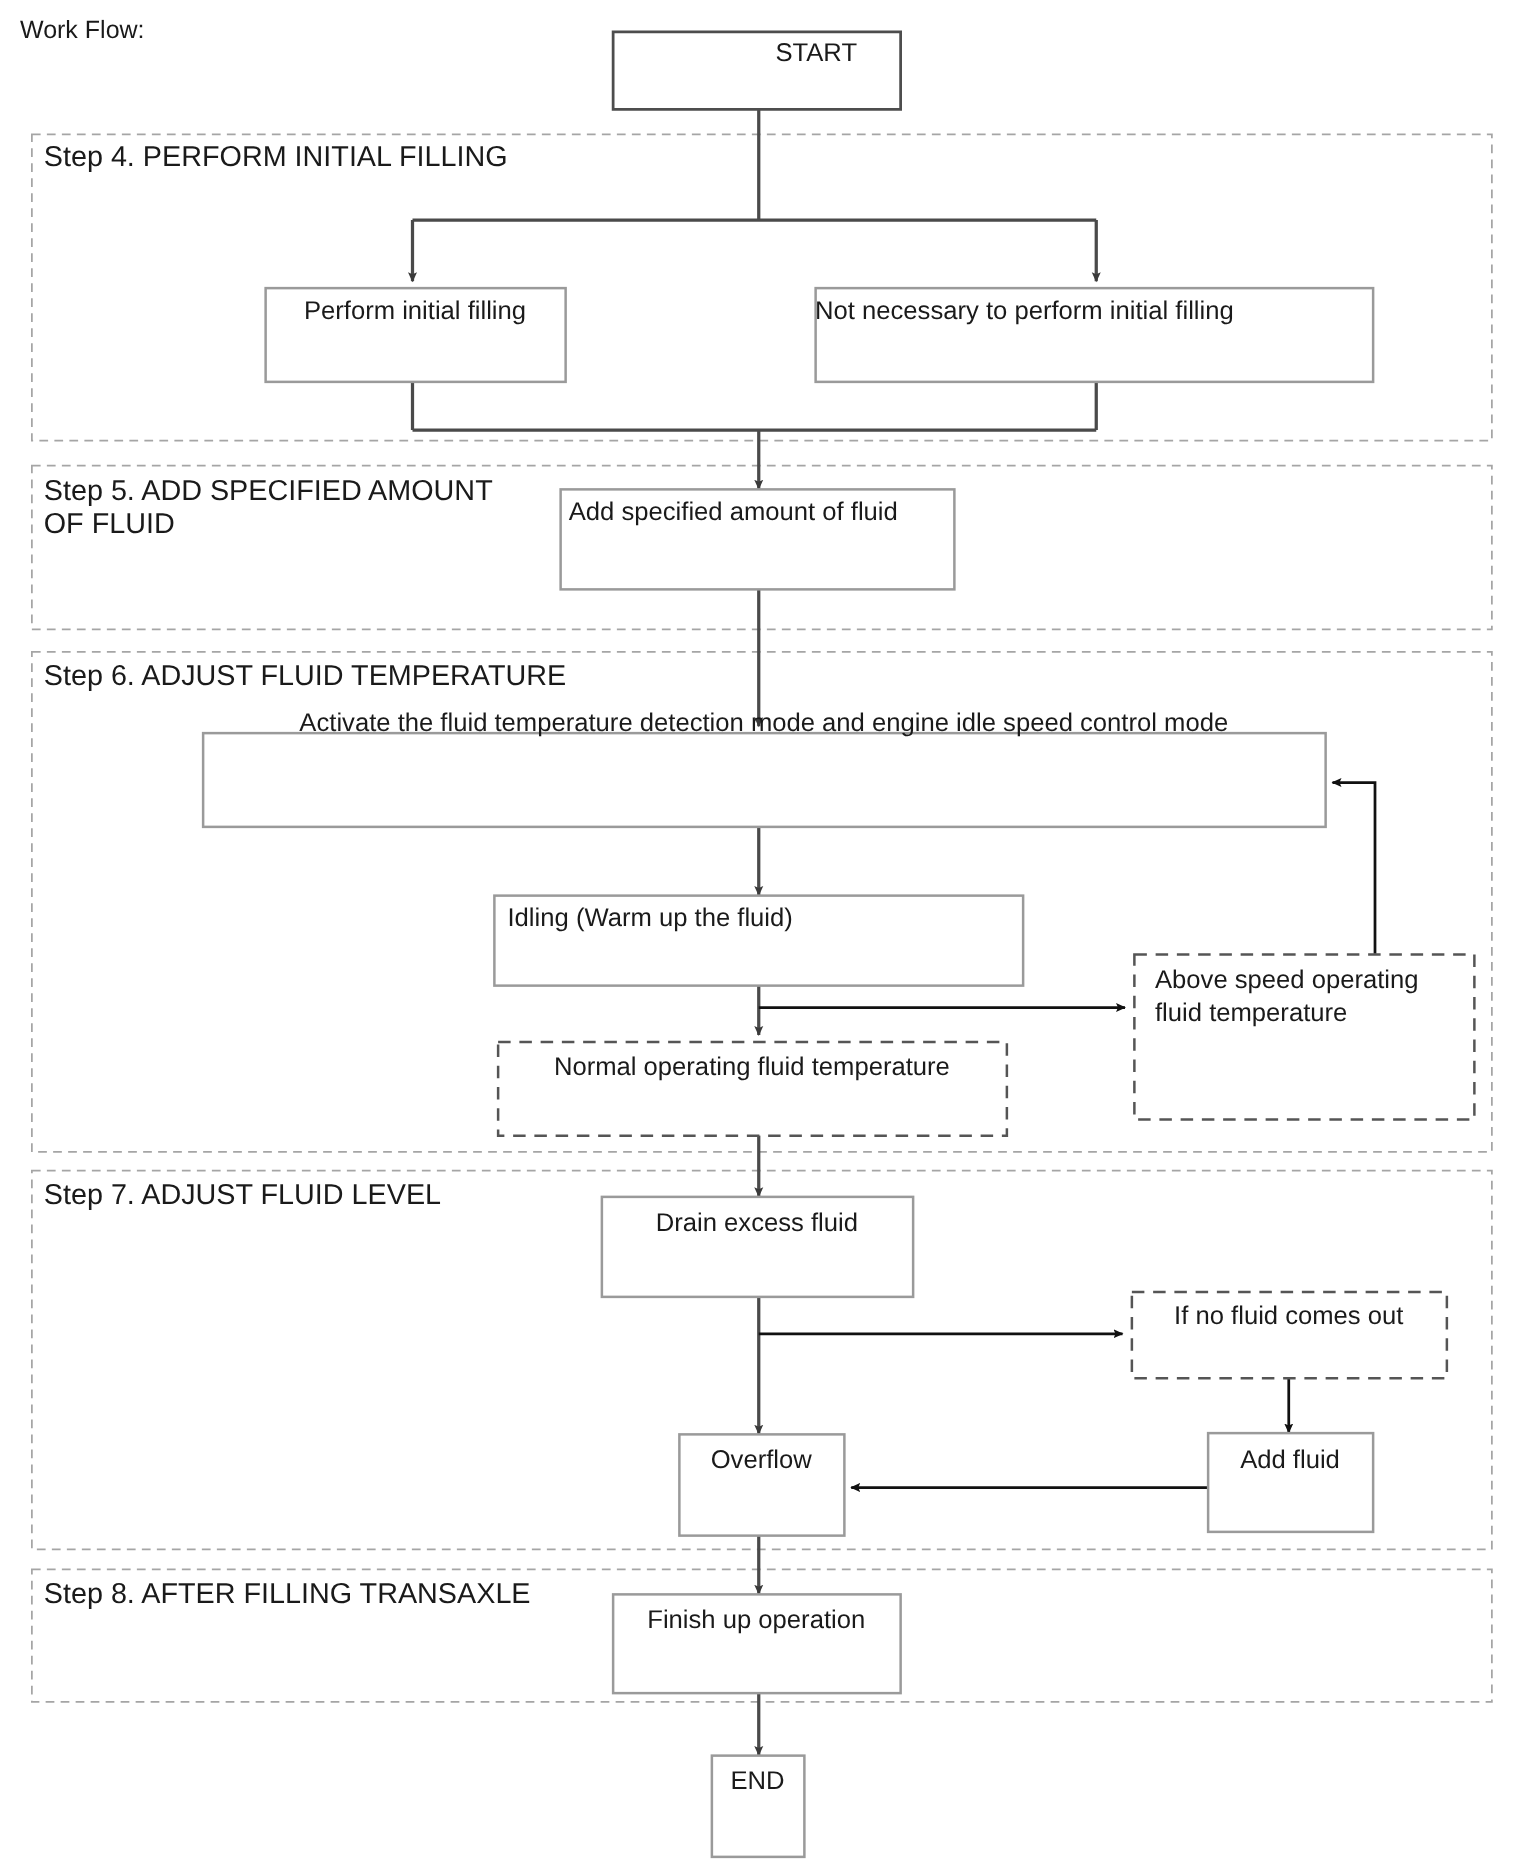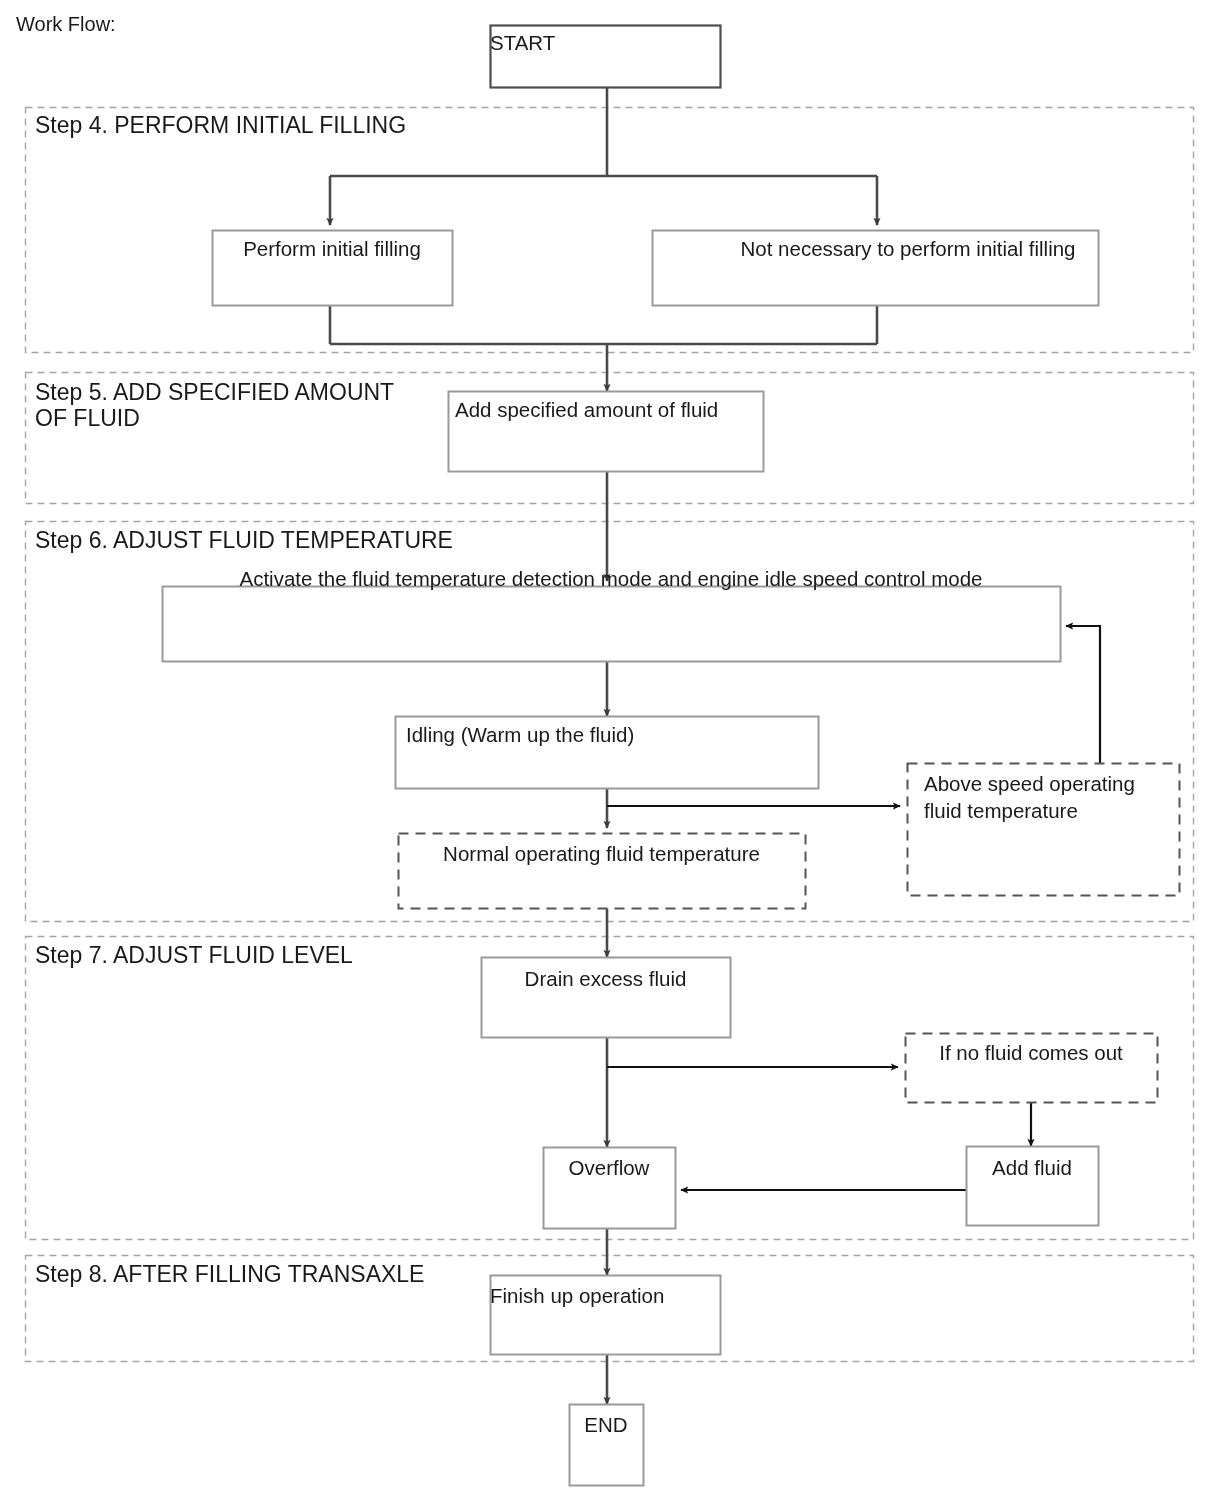--- a/index.html
+++ b/index.html
@@ -116,29 +116,29 @@
 
   <div class="lbl title" style="left:16px;top:12px;">Work Flow:</div>
 
   <div class="lbl steplbl" style="left:35px;top:112px;">Step 4. PERFORM INITIAL FILLING</div>
   <div class="lbl steplbl" style="left:35px;top:379px;">Step 5. ADD SPECIFIED AMOUNT</div>
   <div class="lbl steplbl" style="left:35px;top:405px;">OF FLUID</div>
   <div class="lbl steplbl" style="left:35px;top:527px;">Step 6. ADJUST FLUID TEMPERATURE</div>
   <div class="lbl steplbl" style="left:35px;top:942px;">Step 7. ADJUST FLUID LEVEL</div>
   <div class="lbl steplbl" style="left:35px;top:1261px;">Step 8. AFTER FILLING TRANSAXLE</div>
 
-  <div class="lbl boxtext" style="left:490px;top:30px;width:230px;text-align:left;">START</div>
+  <div class="lbl boxtext" style="left:490px;top:30px;width:230px;text-align:center;padding-left:48px;">START</div>
   <div class="lbl boxtext" style="left:212px;top:236px;width:240px;text-align:center;">Perform initial filling</div>
-  <div class="lbl boxtext" style="left:652px;top:236px;width:446px;text-align:center;padding-left:33px;">Not necessary to perform initial filling</div>
+  <div class="lbl boxtext" style="left:652px;top:236px;width:446px;text-align:left;">Not necessary to perform initial filling</div>
   <div class="lbl boxtext" style="left:455px;top:397px;">Add specified amount of fluid</div>
   <div class="lbl boxtext" style="left:162px;top:566px;width:898px;text-align:center;">Activate the fluid temperature detection mode and engine idle speed control mode</div>
   <div class="lbl boxtext" style="left:406px;top:722px;">Idling (Warm up the fluid)</div>
   <div class="lbl boxtext" style="left:398px;top:841px;width:407px;text-align:center;">Normal operating fluid temperature</div>
   <div class="lbl boxtext" style="left:924px;top:771px;">Above speed operating</div>
   <div class="lbl boxtext" style="left:924px;top:798px;">fluid temperature</div>
   <div class="lbl boxtext" style="left:481px;top:966px;width:249px;text-align:center;">Drain excess fluid</div>
   <div class="lbl boxtext" style="left:905px;top:1040px;width:252px;text-align:center;">If no fluid comes out</div>
   <div class="lbl boxtext" style="left:543px;top:1155px;width:132px;text-align:center;">Overflow</div>
   <div class="lbl boxtext" style="left:966px;top:1155px;width:132px;text-align:center;">Add fluid</div>
-  <div class="lbl boxtext" style="left:490px;top:1283px;width:230px;text-align:left;">Finish up operation</div>
+  <div class="lbl boxtext" style="left:490px;top:1283px;width:230px;text-align:center;">Finish up operation</div>
   <div class="lbl boxtext" style="left:569px;top:1412px;width:74px;text-align:center;">END</div>
 
 </div>
 
 </body></html>

